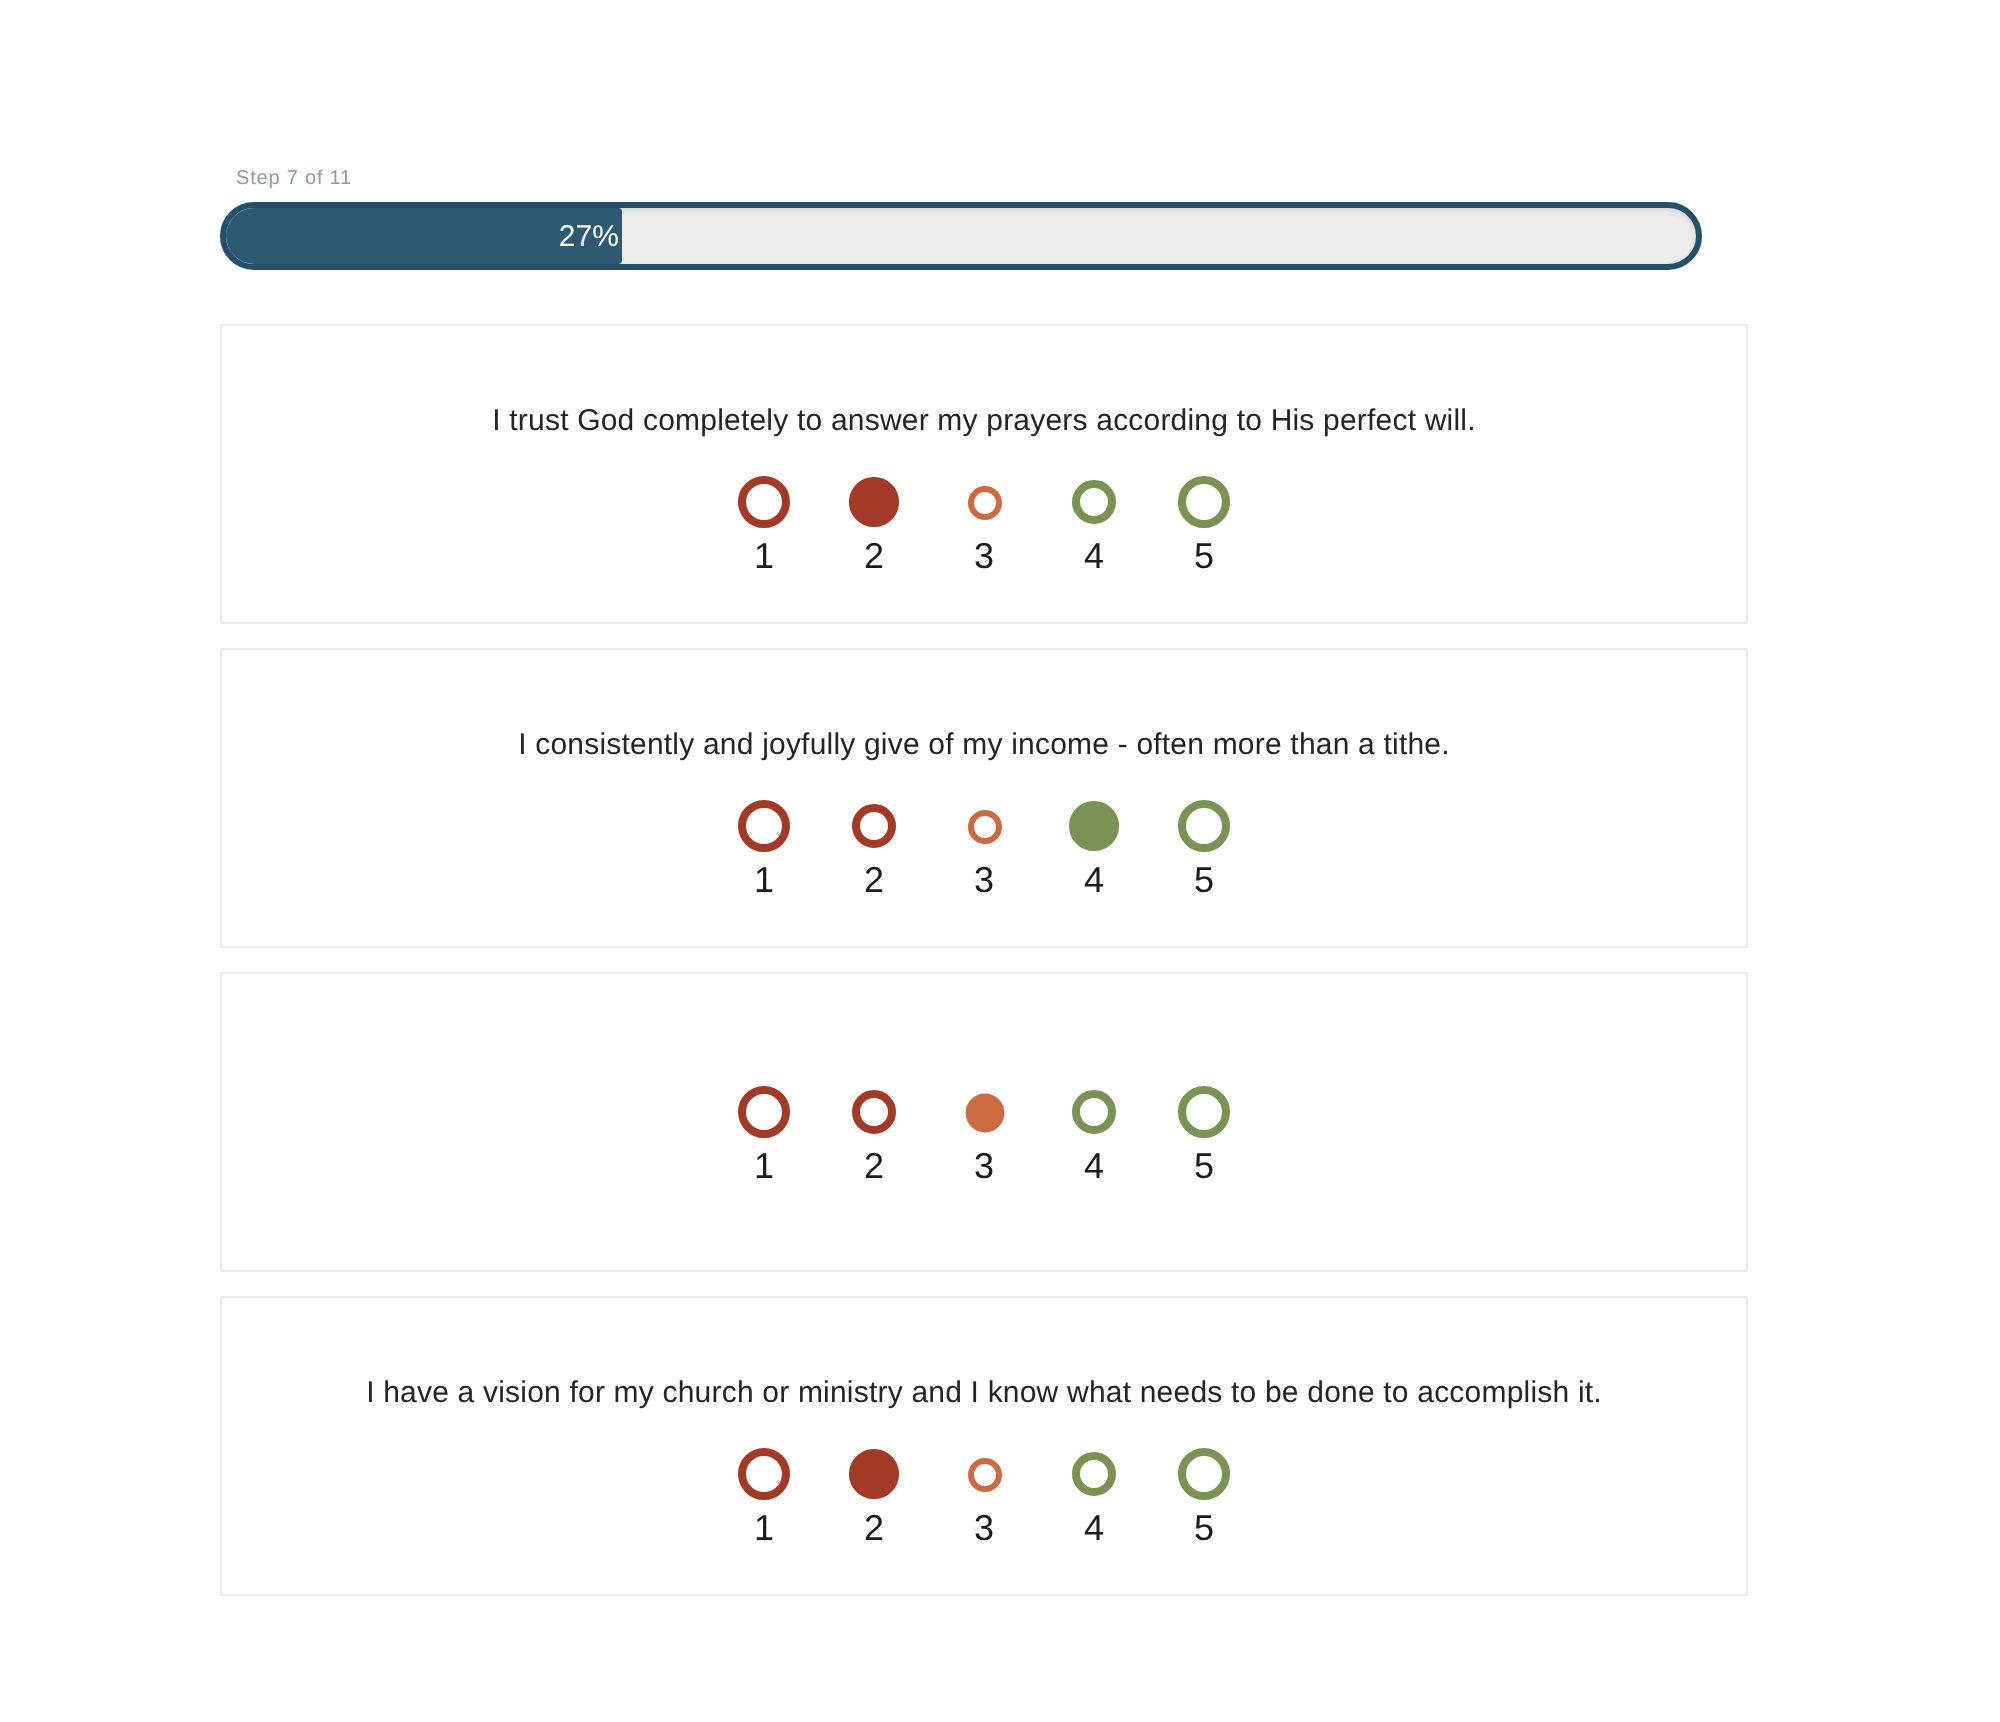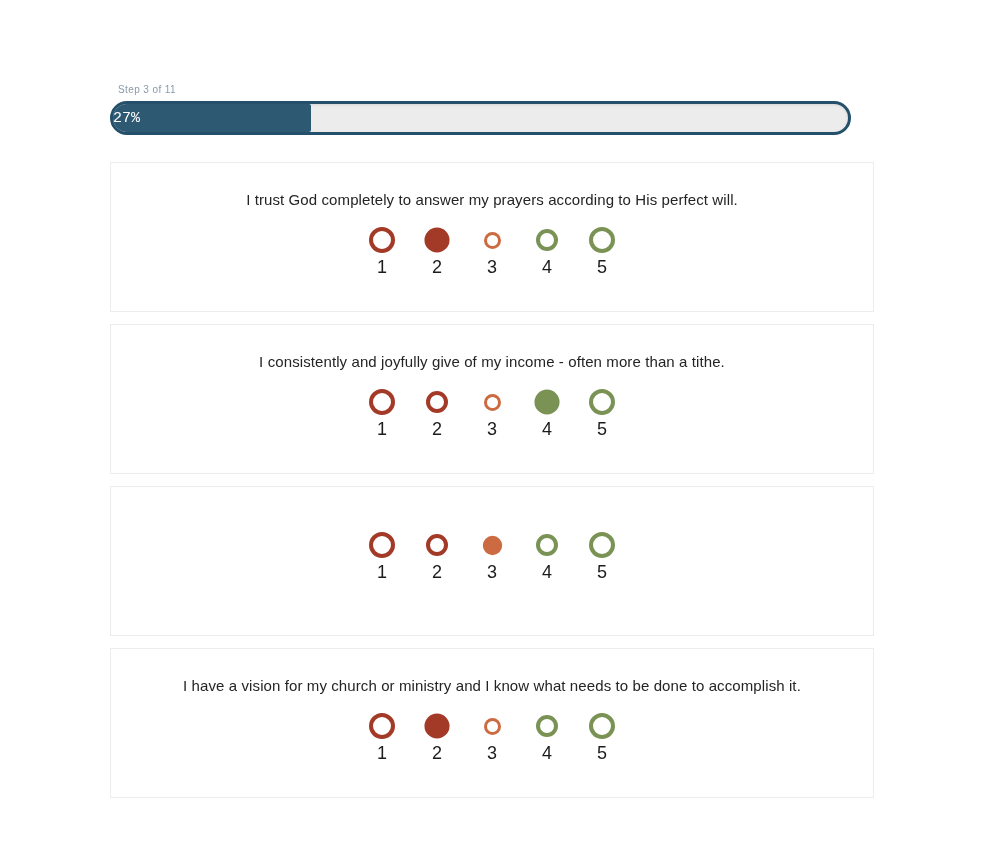--- a/index.html
+++ b/index.html
@@ -38,37 +38,37 @@
     background: var(--progress-track, #ECECEC);
     box-shadow: inset 0 1px 3px rgba(0,0,0,0.10);
     overflow: hidden;
   }
   .progress-fill {
     height: 100%;
     width: 27%;
     background: var(--progress-fill, #2D5973);
     display: flex;
     align-items: center;
+    justify-content: flex-end;
     border-radius: 0 2px 2px 0;
-    font-family: Liberation Mono, monospace;
   }
   .progress-pct {
     color: #ffffff;
     font-size: 15px;
     padding-right: 2px;
     line-height: 1;
   }
 
   
   .cards { margin-top: 27px; }
   .card {
     background: #ffffff;
     border: 1px solid #ececec;
     min-height: 150px;
-    padding: 27px 14px 20px;
+    padding: 38px 14px 20px;
   }
   .card + .card { margin-top: 12px; }
   .card.gap-before { }
 
   .question {
     text-align: center;
     font-size: 15px;
     line-height: 19px;
     letter-spacing: 0.1px;
     color: #242424;
@@ -118,21 +118,21 @@
     color: #1c1c1c;
   }
 </style>
 </head>
 <body>
 
 <div class="page">
   <div class="content">
 
     <div class="progress-section">
-      <div class="step-label">Step 3 of 11</div>
+      <div class="step-label">Step 7 of 11</div>
       <div class="progress-track">
         <div class="progress-fill" style="width: 27%;">
           <span class="progress-pct">27%</span>
         </div>
       </div>
     </div>
 
     <div class="cards">
 
       <section class="card">

